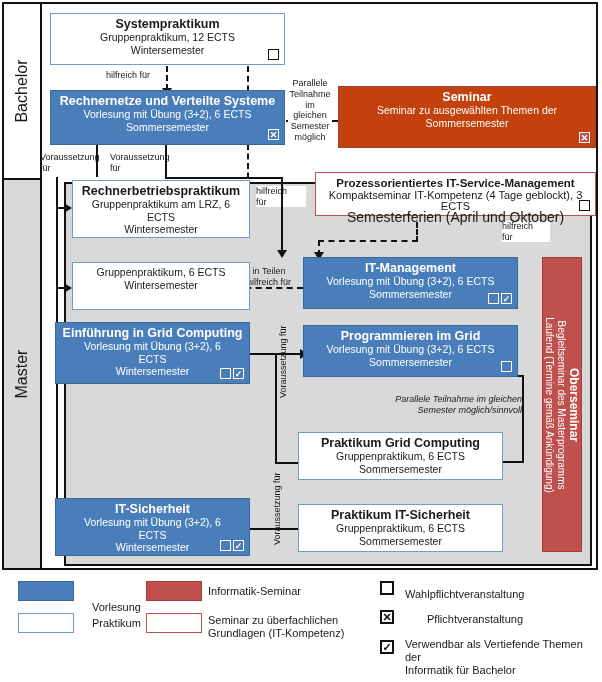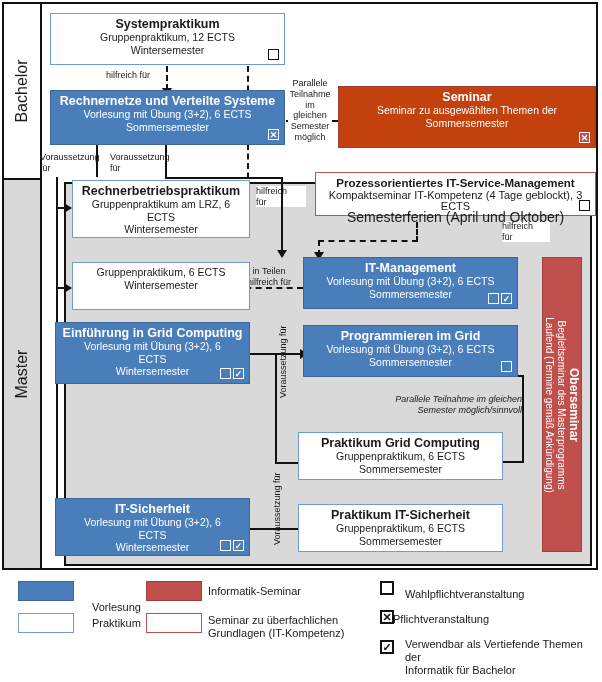--- a/index.html
+++ b/index.html
@@ -312,21 +312,21 @@
       <div>Seminar zu überfachlichen</div>
       <div>Grundlagen (IT-Kompetenz)</div>
     </div>
 
     <div class="lgbox" style="left:380px;top:9px;"></div>
     <div class="lgtxt" style="left:405px;top:16px;">Wahlpflichtveranstaltung</div>
 
     <div class="lgbox" style="left:380px;top:38px;">
         <span class="g">✕</span>
       </div>
-    <div class="lgtxt" style="left:393px;top:41px;">Pflichtveranstaltung</div>
+    <div class="lgtxt" style="left:427px;top:41px;">Pflichtveranstaltung</div>
 
     <div class="lgbox" style="left:380px;top:68px;">
         <span class="g">✓</span>
       </div>
     <div class="lgtxt" style="left:405px;top:66px;width:185px;">
       <div>Verwendbar als Vertiefende Themen der</div>
       <div>Informatik für Bachelor</div>
     </div>
   </div>
 

